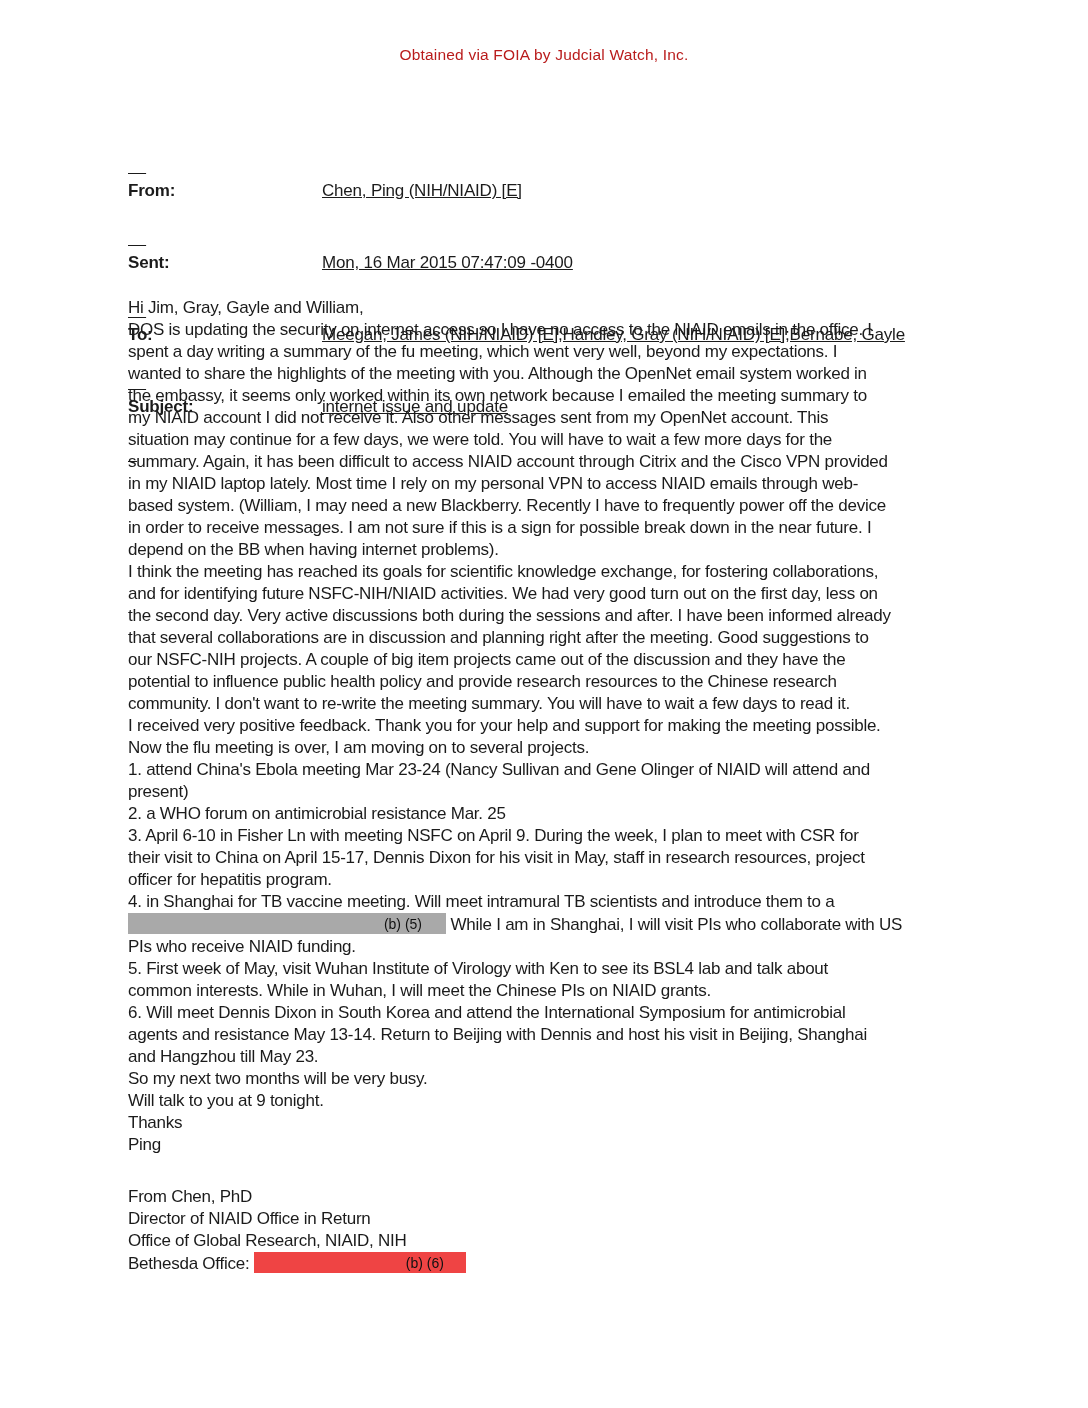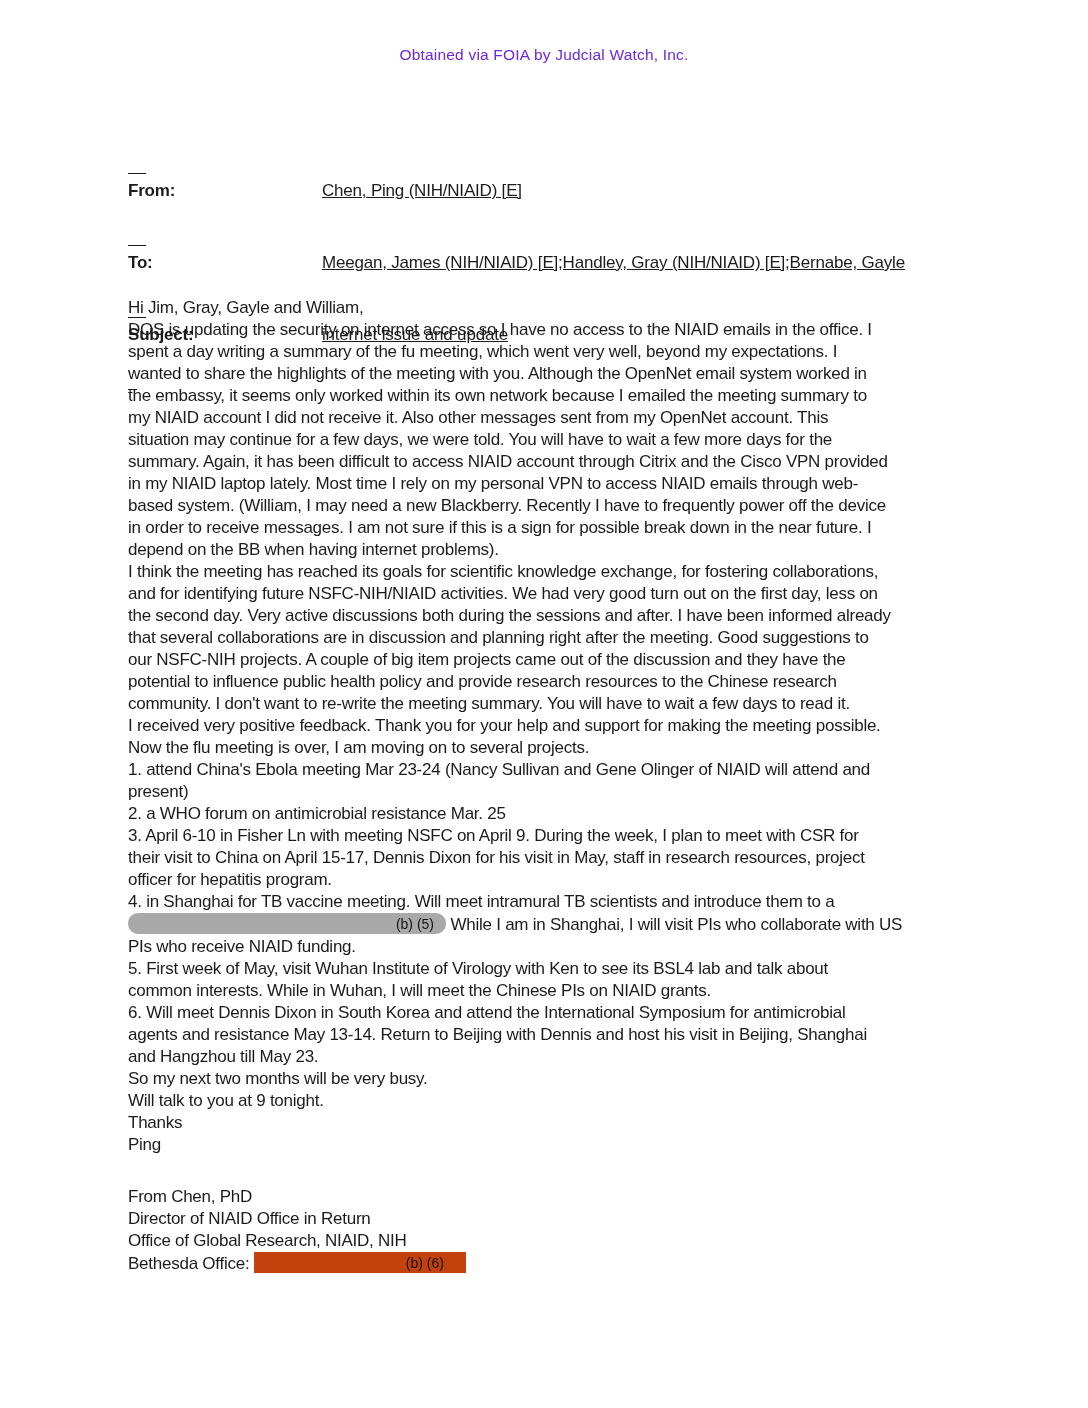--- a/index.html
+++ b/index.html
@@ -59,38 +59,39 @@
   }
   .line { min-height: 22px; }
   .redaction {
     display: inline-block;
     height: 21px;
     vertical-align: text-bottom;
     text-align: right;
     box-sizing: border-box;
     background: #a9a9a9;
   }
-  .redaction.b5 { width: 318px; padding-right: 12px; border-radius: 10px; }
+  .redaction.b5 { width: 318px; padding-right: 24px; }
   .redaction.b6 { width: 212px; padding-right: 22px; }
   .redaction-label {
     font-size: 14px;
     letter-spacing: 0;
     color: #111111;
   }
 </style>
 </head>
 <body>
 
 <div class="page">
 
-  <div class="foia-stamp" style="color: #6d28d9;">Obtained via FOIA by Judcial Watch, Inc.</div>
+  <div class="foia-stamp" style="color: #b91c1c;">Obtained via FOIA by Judcial Watch, Inc.</div>
 
   <div class="headers">
     <div class="line"><span class="hdr-label">From:</span><span>Chen, Ping (NIH/NIAID) [E]</span></div>
+    <div class="line"><span class="hdr-label">Sent:</span><span>Mon, 16 Mar 2015 07:47:09 -0400</span></div>
     <div class="line"><span class="hdr-label">To:</span><span>Meegan, James (NIH/NIAID) [E];Handley, Gray (NIH/NIAID) [E];Bernabe, Gayle</span></div>
     <div class="line"><span class="hdr-label">Subject:</span><span>internet issue and update</span></div>
   </div>
 
   <div class="email-body"><div class="line">Hi Jim, Gray, Gayle and William,</div><div class="line">DOS is updating the security on internet access so I have no access to the NIAID emails in the office. I</div><div class="line">spent a day writing a summary of the fu meeting, which went very well, beyond my expectations. I</div><div class="line">wanted to share the highlights of the meeting with you. Although the OpenNet email system worked in</div><div class="line">the embassy, it seems only worked within its own network because I emailed the meeting summary to</div><div class="line">my NIAID account I did not receive it. Also other messages sent from my OpenNet account. This</div><div class="line">situation may continue for a few days, we were told. You will have to wait a few more days for the</div><div class="line">summary. Again, it has been difficult to access NIAID account through Citrix and the Cisco VPN provided</div><div class="line">in my NIAID laptop lately. Most time I rely on my personal VPN to access NIAID emails through web-</div><div class="line">based system. (William, I may need a new Blackberry. Recently I have to frequently power off the device</div><div class="line">in order to receive messages. I am not sure if this is a sign for possible break down in the near future. I</div><div class="line">depend on the BB when having internet problems).</div><div class="line">I think the meeting has reached its goals for scientific knowledge exchange, for fostering collaborations,</div><div class="line">and for identifying future NSFC-NIH/NIAID activities. We had very good turn out on the first day, less on</div><div class="line">the second day. Very active discussions both during the sessions and after. I have been informed already</div><div class="line">that several collaborations are in discussion and planning right after the meeting. Good suggestions to</div><div class="line">our NSFC-NIH projects. A couple of big item projects came out of the discussion and they have the</div><div class="line">potential to influence public health policy and provide research resources to the Chinese research</div><div class="line">community. I don't want to re-write the meeting summary. You will have to wait a few days to read it.</div><div class="line">I received very positive feedback. Thank you for your help and support for making the meeting possible.</div><div class="line">Now the flu meeting is over, I am moving on to several projects.</div><div class="line">1. attend China's Ebola meeting Mar 23-24 (Nancy Sullivan and Gene Olinger of NIAID will attend and</div><div class="line">present)</div><div class="line">2. a WHO forum on antimicrobial resistance Mar. 25</div><div class="line">3. April 6-10 in Fisher Ln with meeting NSFC on April 9. During the week, I plan to meet with CSR for</div><div class="line">their visit to China on April 15-17, Dennis Dixon for his visit in May, staff in research resources, project</div><div class="line">officer for hepatitis program.</div><div class="line">4. in Shanghai for TB vaccine meeting. Will meet intramural TB scientists and introduce them to a</div><div class="line"><span class="redaction b5" style="background: rgb(169, 169, 169);"><span class="redaction-label">(b) (5)</span></span><span> While I am in Shanghai, I will visit PIs who collaborate with US</span></div><div class="line">PIs who receive NIAID funding.</div><div class="line">5. First week of May, visit Wuhan Institute of Virology with Ken to see its BSL4 lab and talk about</div><div class="line">common interests. While in Wuhan, I will meet the Chinese PIs on NIAID grants.</div><div class="line">6. Will meet Dennis Dixon in South Korea and attend the International Symposium for antimicrobial</div><div class="line">agents and resistance May 13-14. Return to Beijing with Dennis and host his visit in Beijing, Shanghai</div><div class="line">and Hangzhou till May 23.</div><div class="line">So my next two months will be very busy.</div><div class="line">Will talk to you at 9 tonight.</div><div class="line">Thanks</div><div class="line">Ping</div></div>
 
-  <div class="signature"><div class="line">From Chen, PhD</div><div class="line">Director of NIAID Office in Return</div><div class="line">Office of Global Research, NIAID, NIH</div><div class="line"><span>Bethesda Office: </span><span class="redaction b6" style="background: #c2410c;"><span class="redaction-label">(b) (6)</span></span></div></div>
+  <div class="signature"><div class="line">From Chen, PhD</div><div class="line">Director of NIAID Office in Return</div><div class="line">Office of Global Research, NIAID, NIH</div><div class="line"><span>Bethesda Office: </span><span class="redaction b6" style="background: #ef4444;"><span class="redaction-label">(b) (6)</span></span></div></div>
 
 </div>
 
 </body></html>

